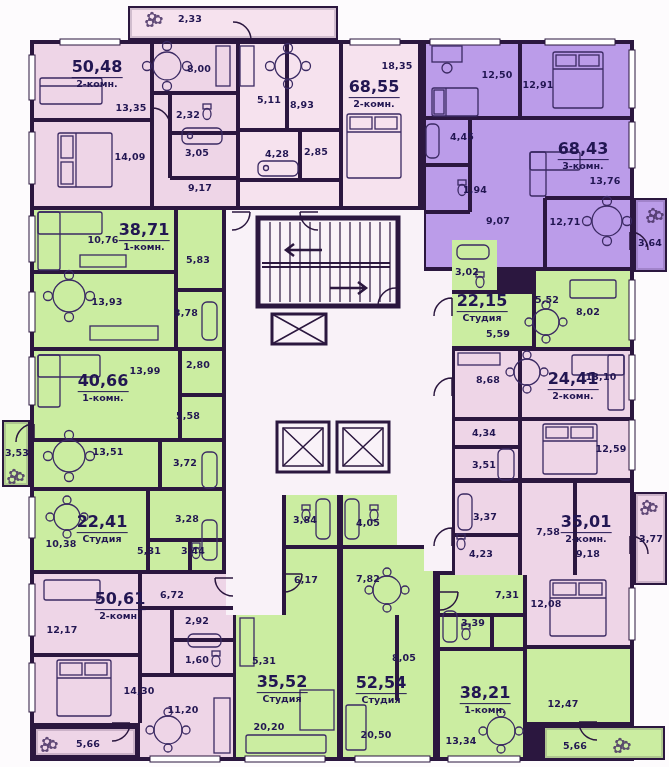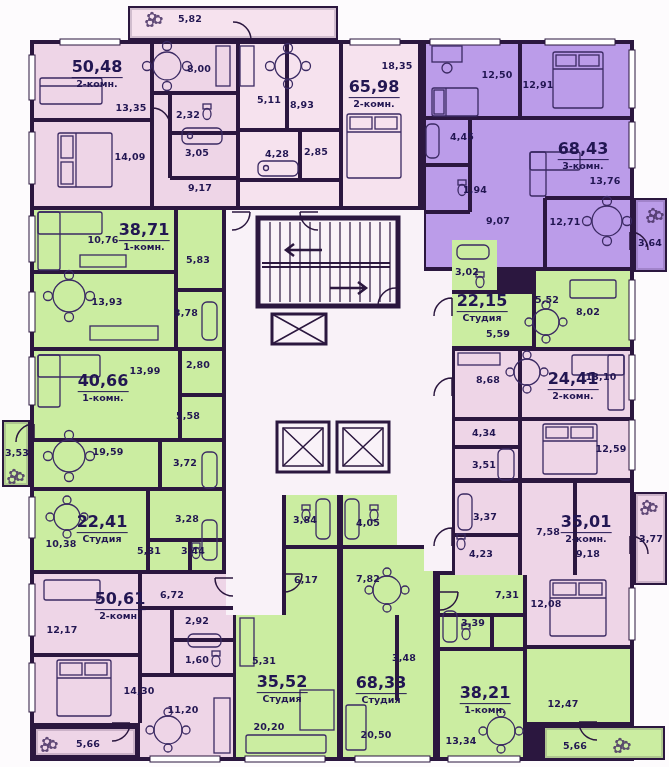--- a/index.html
+++ b/index.html
@@ -403,21 +403,21 @@
           <rect x="458" y="353" width="42" height="12"></rect>
         </g>
     </g>
   </svg>
 
   <div class="apt-title" style="left:97px;top:74px">
       <span class="num">50,48</span>
       <span class="typ">2-комн.</span>
     </div>
   <div class="apt-title" style="left:374px;top:94px">
-      <span class="num">65,98</span>
+      <span class="num">68,55</span>
       <span class="typ">2-комн.</span>
     </div>
   <div class="apt-title" style="left:583px;top:156px">
       <span class="num">68,43</span>
       <span class="typ">3-комн.</span>
     </div>
   <div class="apt-title" style="left:144px;top:237px">
       <span class="num">38,71</span>
       <span class="typ">1-комн.</span>
     </div>
@@ -443,21 +443,21 @@
     </div>
   <div class="apt-title" style="left:586px;top:529px">
       <span class="num">35,01</span>
       <span class="typ">2-комн.</span>
     </div>
   <div class="apt-title" style="left:282px;top:689px">
       <span class="num">35,52</span>
       <span class="typ">Студия</span>
     </div>
   <div class="apt-title" style="left:381px;top:690px">
-      <span class="num">68,33</span>
+      <span class="num">52,54</span>
       <span class="typ">Студия</span>
     </div>
   <div class="apt-title" style="left:485px;top:700px">
       <span class="num">38,21</span>
       <span class="typ">1-комн.</span>
     </div>
 
   <span class="rl" style="left:131px;top:107px">13,35</span>
   <span class="rl" style="left:130px;top:156px">14,09</span>
   <span class="rl" style="left:199px;top:68px">8,00</span>
@@ -476,21 +476,21 @@
   <span class="rl" style="left:498px;top:220px">9,07</span>
   <span class="rl" style="left:605px;top:180px">13,76</span>
   <span class="rl" style="left:565px;top:221px">12,71</span>
   <span class="rl" style="left:103px;top:239px">10,76</span>
   <span class="rl" style="left:198px;top:259px">5,83</span>
   <span class="rl" style="left:107px;top:301px">13,93</span>
   <span class="rl" style="left:186px;top:312px">3,78</span>
   <span class="rl" style="left:145px;top:370px">13,99</span>
   <span class="rl" style="left:198px;top:364px">2,80</span>
   <span class="rl" style="left:188px;top:415px">5,58</span>
-  <span class="rl" style="left:108px;top:451px">19,59</span>
+  <span class="rl" style="left:108px;top:451px">13,51</span>
   <span class="rl" style="left:185px;top:462px">3,72</span>
   <span class="rl" style="left:61px;top:543px">10,38</span>
   <span class="rl" style="left:149px;top:550px">5,31</span>
   <span class="rl" style="left:193px;top:550px">3,44</span>
   <span class="rl" style="left:187px;top:518px">3,28</span>
   <span class="rl" style="left:62px;top:629px">12,17</span>
   <span class="rl" style="left:172px;top:594px">6,72</span>
   <span class="rl" style="left:197px;top:620px">2,92</span>
   <span class="rl" style="left:197px;top:659px">1,60</span>
   <span class="rl" style="left:139px;top:690px">14,30</span>
@@ -508,28 +508,28 @@
   <span class="rl" style="left:548px;top:531px">7,58</span>
   <span class="rl" style="left:588px;top:553px">9,18</span>
   <span class="rl" style="left:481px;top:553px">4,23</span>
   <span class="rl" style="left:546px;top:603px">12,08</span>
   <span class="rl" style="left:305px;top:519px">3,84</span>
   <span class="rl" style="left:306px;top:579px">6,17</span>
   <span class="rl" style="left:264px;top:660px">5,31</span>
   <span class="rl" style="left:269px;top:726px">20,20</span>
   <span class="rl" style="left:368px;top:522px">4,05</span>
   <span class="rl" style="left:368px;top:578px">7,82</span>
-  <span class="rl" style="left:404px;top:657px">3,48</span>
+  <span class="rl" style="left:404px;top:657px">8,05</span>
   <span class="rl" style="left:376px;top:734px">20,50</span>
   <span class="rl" style="left:507px;top:594px">7,31</span>
   <span class="rl" style="left:473px;top:622px">3,39</span>
   <span class="rl" style="left:461px;top:740px">13,34</span>
   <span class="rl" style="left:563px;top:703px">12,47</span>
 
-  <span class="rl" style="left:190px;top:18px">5,82</span>
+  <span class="rl" style="left:190px;top:18px">2,33</span>
   <span class="rl" style="left:650px;top:242px">3,64</span>
   <span class="rl" style="left:17px;top:452px">3,53</span>
   <span class="rl" style="left:651px;top:538px">3,77</span>
   <span class="rl" style="left:88px;top:743px">5,66</span>
   <span class="rl" style="left:575px;top:745px">5,66</span>
 
   <span class="plant" style="left:152px;top:16px">✿</span>
   <span class="plant" style="left:653px;top:212px">✿</span>
   <span class="plant" style="left:14px;top:473px">✿</span>
   <span class="plant" style="left:647px;top:504px">✿</span>

